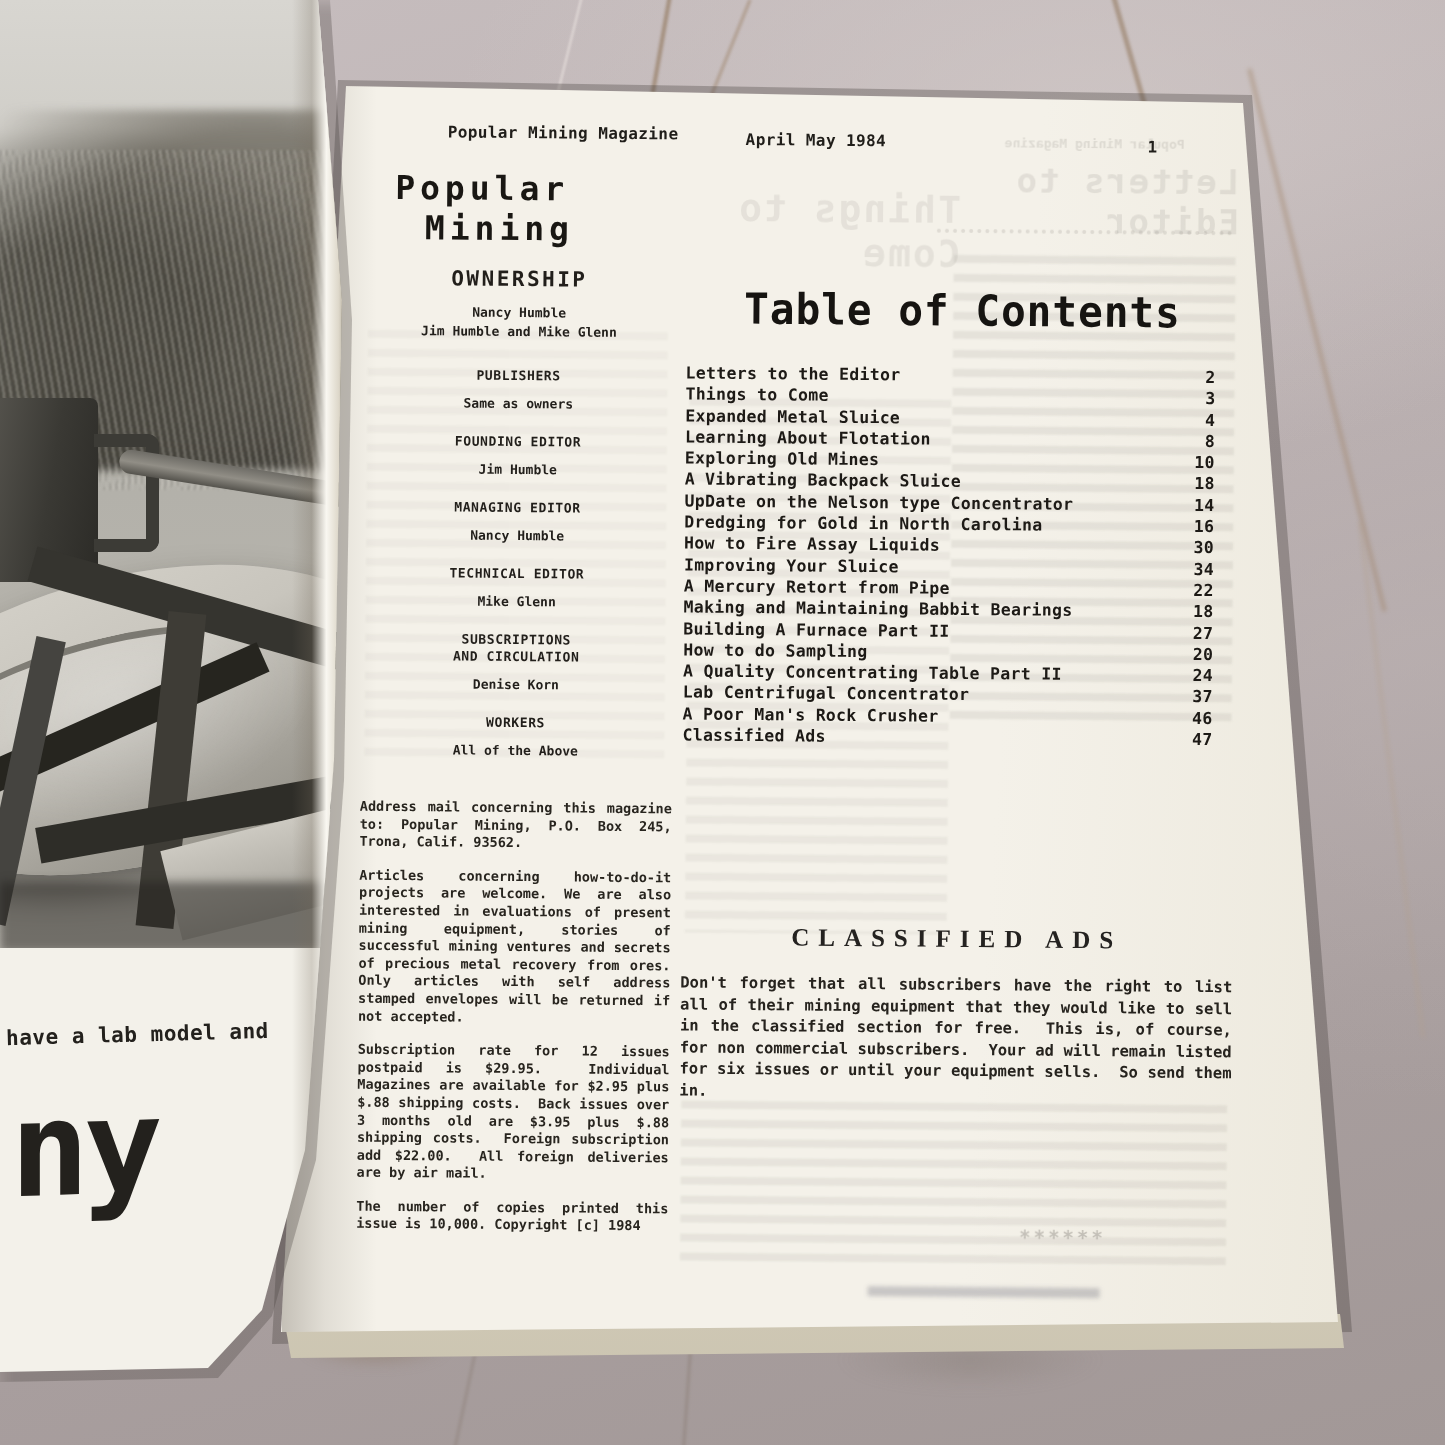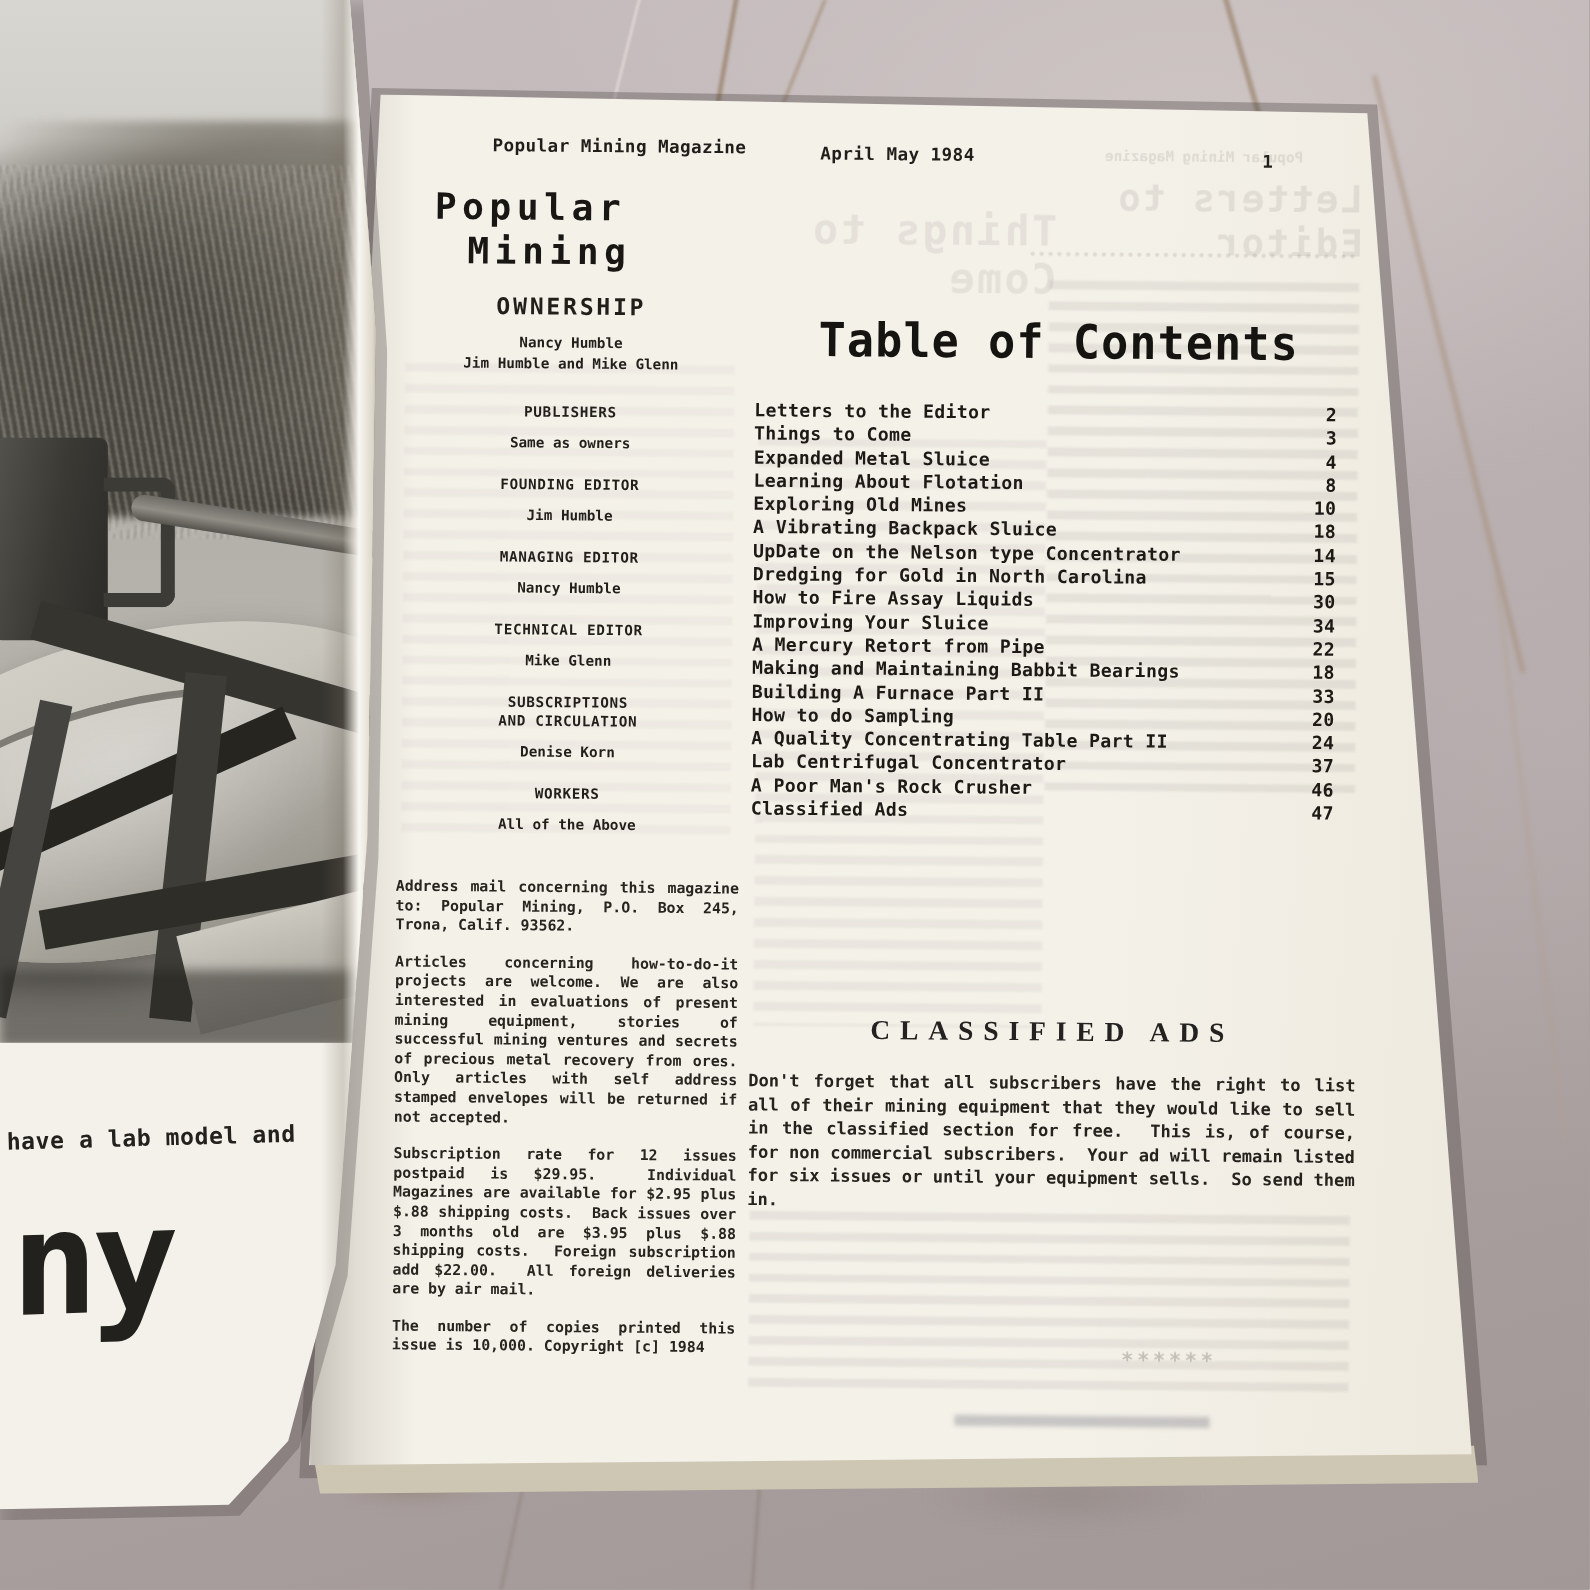--- a/index.html
+++ b/index.html
@@ -233,41 +233,41 @@
             <div class="toc-row">
               <span>A Vibrating Backpack Sluice</span>
               <span class="toc-pg">18</span>
             </div>
             <div class="toc-row">
               <span>UpDate on the Nelson type Concentrator</span>
               <span class="toc-pg">14</span>
             </div>
             <div class="toc-row">
               <span>Dredging for Gold in North Carolina</span>
-              <span class="toc-pg">15</span>
+              <span class="toc-pg">16</span>
             </div>
             <div class="toc-row">
               <span>How to Fire Assay Liquids</span>
               <span class="toc-pg">30</span>
             </div>
             <div class="toc-row">
               <span>Improving Your Sluice</span>
               <span class="toc-pg">34</span>
             </div>
             <div class="toc-row">
               <span>A Mercury Retort from Pipe</span>
               <span class="toc-pg">22</span>
             </div>
             <div class="toc-row">
               <span>Making and Maintaining Babbit Bearings</span>
               <span class="toc-pg">18</span>
             </div>
             <div class="toc-row">
               <span>Building A Furnace Part II</span>
-              <span class="toc-pg">33</span>
+              <span class="toc-pg">27</span>
             </div>
             <div class="toc-row">
               <span>How to do Sampling</span>
               <span class="toc-pg">20</span>
             </div>
             <div class="toc-row">
               <span>A Quality Concentrating Table Part II</span>
               <span class="toc-pg">24</span>
             </div>
             <div class="toc-row">

